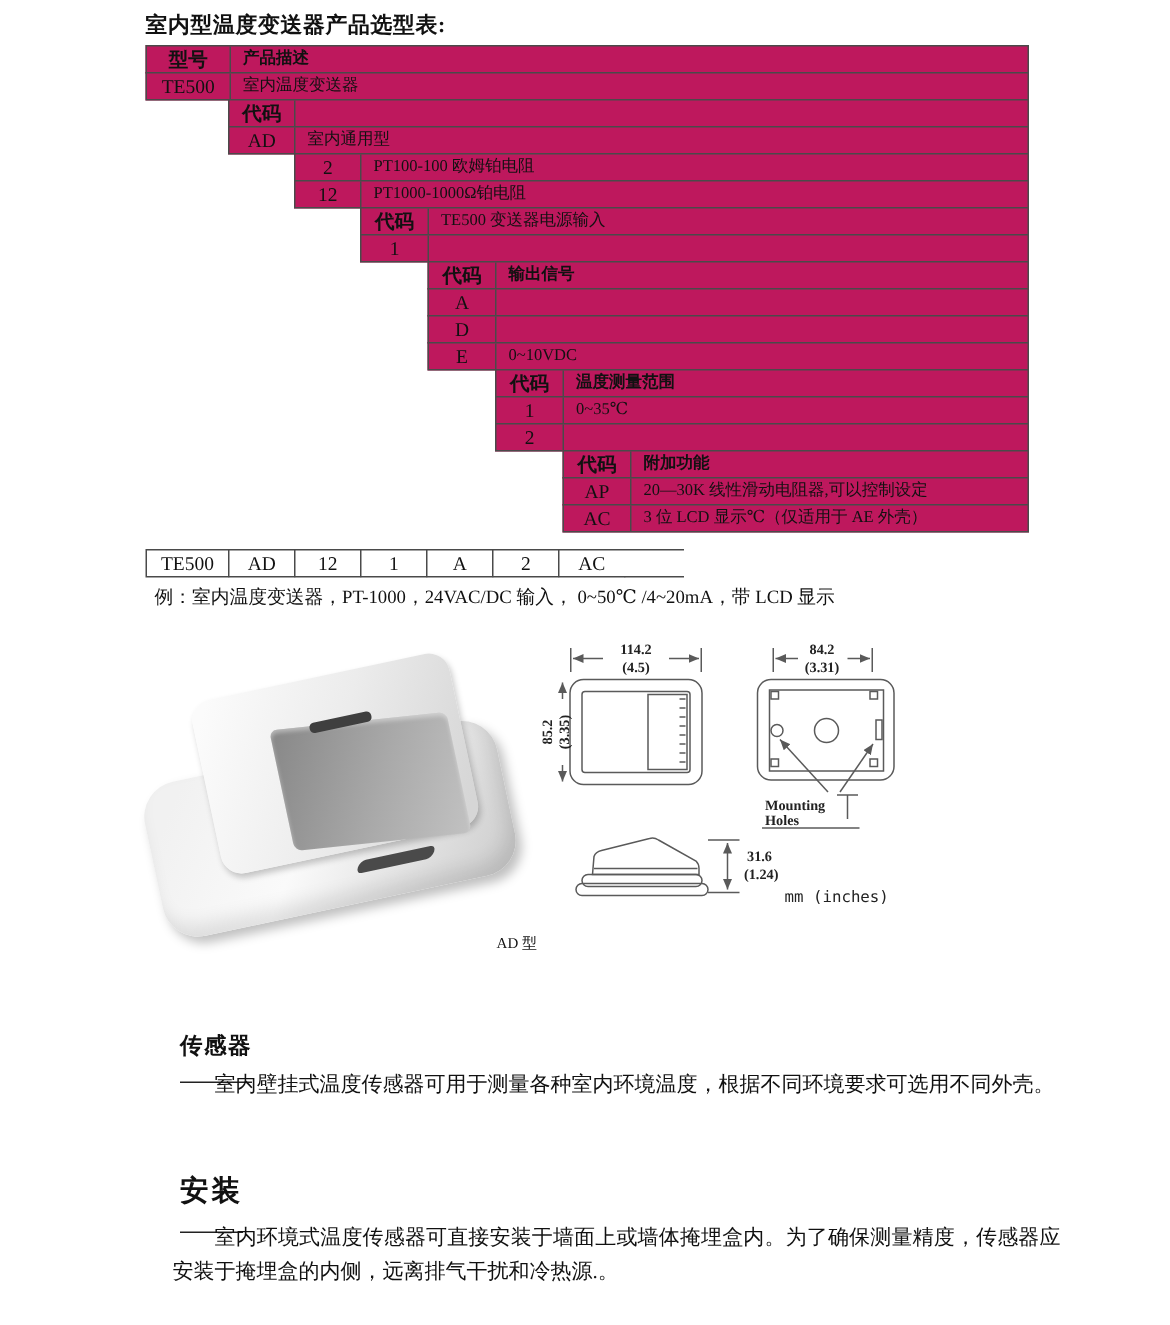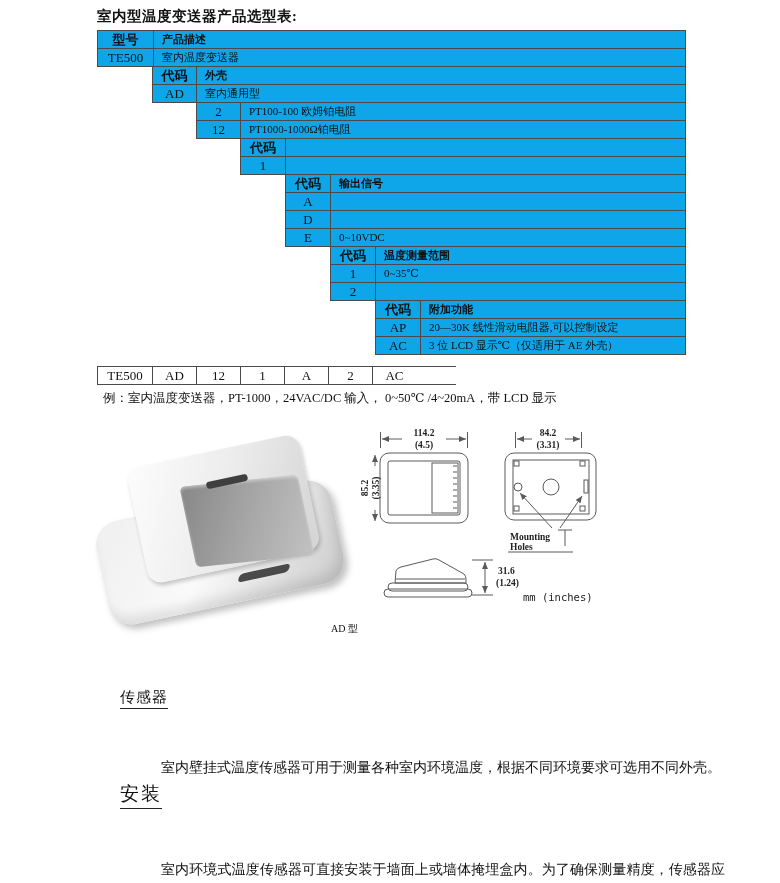--- a/index.html
+++ b/index.html
@@ -3,21 +3,21 @@
 <meta charset="utf-8">
 <style>
   html,body{margin:0;padding:0;background:#fff;}
   .page{position:relative;width:780px;height:883px;background:#ffffff;overflow:hidden;
         font-family:"Liberation Serif","DejaVu Serif",serif;color:#111;}
 
   .doc-title{position:absolute;left:97px;top:7px;font-size:14.5px;font-weight:bold;letter-spacing:.5px;}
 
   
   .sel-table{position:absolute;left:0;top:30px;}
-  .trow{display:flex;box-sizing:border-box;height:19px;border:1px solid #4a4a4a;margin-top:-1px;background:#0ea5e9;}
+  .trow{display:flex;box-sizing:border-box;height:19px;border:1px solid #4a4a4a;margin-top:-1px;background:#be185d;}
   .trow.first{margin-top:0;}
   .tcode{box-sizing:border-box;border-right:1px solid #4a4a4a;text-align:center;font-size:13px;line-height:17px;flex:0 0 auto;}
   .tdesc{box-sizing:border-box;padding-left:8px;font-size:11px;line-height:17px;flex:1 1 auto;white-space:nowrap;overflow:hidden;}
   .hdr .tcode,.hdr .tdesc{font-weight:bold;}
   .hdr-code .tcode{font-weight:bold;}
   .lvl0{margin-left:97px;width:589px;}  .lvl0 .tcode{width:56px;}
   .lvl1{margin-left:152px;width:534px;} .lvl1 .tcode{width:44px;}
   .lvl2{margin-left:196px;width:490px;} .lvl2 .tcode{width:44px;}
   .lvl3{margin-left:240px;width:446px;} .lvl3 .tcode{width:45px;}
   .lvl4{margin-left:285px;width:401px;} .lvl4 .tcode{width:45px;}
@@ -52,24 +52,24 @@
       border-radius:4px;transform:rotate(-12deg) skewX(-30deg);}
 
   
   .drawing{position:absolute;left:360px;top:422px;}
   .drawing svg{display:block;}
   .dim-text{font-family:"Liberation Serif","DejaVu Serif",serif;font-size:9.5px;font-weight:bold;fill:#222;}
   .units-text{font-family:"DejaVu Sans Mono","Liberation Mono",monospace;font-size:10.5px;fill:#222;}
   .fig-caption{position:absolute;left:258px;top:622px;width:100px;text-align:right;font-size:10px;}
 
   
-  .sec-heading{position:absolute;left:120px;font-weight:normal;border-bottom:1px solid #222;padding-bottom:1px;}
+  .sec-heading{position:absolute;left:120px;font-weight:bold;border-bottom:1px solid #222;padding-bottom:14px;}
   .sec1-heading{top:688px;font-size:15px;letter-spacing:1px;}
   .sec2-heading{top:781px;font-size:19px;letter-spacing:2px;text-align:right;}
-  .sec-body{position:absolute;left:133px;width:592px;font-size:14px;line-height:23px;text-indent:2em;text-align:justify;margin-top:44px;}
+  .sec-body{position:absolute;left:115px;width:592px;font-size:14px;line-height:23px;text-indent:2em;text-align:justify;}
   .sec1-body{top:712px;}
   .sec2-body{top:814px;}
 </style>
 </head>
 <body>
 
 <div class="page">
 
   <div class="doc-title">室内型温度变送器产品选型表:</div>
 
@@ -77,36 +77,36 @@
     <div class="trow lvl0 hdr first">
       <div class="tcode">型号</div>
       <div class="tdesc">产品描述</div>
     </div>
     <div class="trow lvl0">
       <div class="tcode">TE500</div>
       <div class="tdesc">室内温度变送器</div>
     </div>
     <div class="trow lvl1 hdr">
       <div class="tcode">代码</div>
-      <div class="tdesc">外壳</div>
     </div>
     <div class="trow lvl1">
       <div class="tcode">AD</div>
       <div class="tdesc">室内通用型</div>
     </div>
     <div class="trow lvl2">
       <div class="tcode">2</div>
       <div class="tdesc">PT100-100 欧姆铂电阻</div>
     </div>
     <div class="trow lvl2">
       <div class="tcode">12</div>
       <div class="tdesc">PT1000-1000Ω铂电阻</div>
     </div>
     <div class="trow lvl3 hdr-code">
       <div class="tcode">代码</div>
+      <div class="tdesc">TE500 变送器电源输入</div>
     </div>
     <div class="trow lvl3">
       <div class="tcode">1</div>
     </div>
     <div class="trow lvl4 hdr">
       <div class="tcode">代码</div>
       <div class="tdesc">输出信号</div>
     </div>
     <div class="trow lvl4">
       <div class="tcode">A</div>

